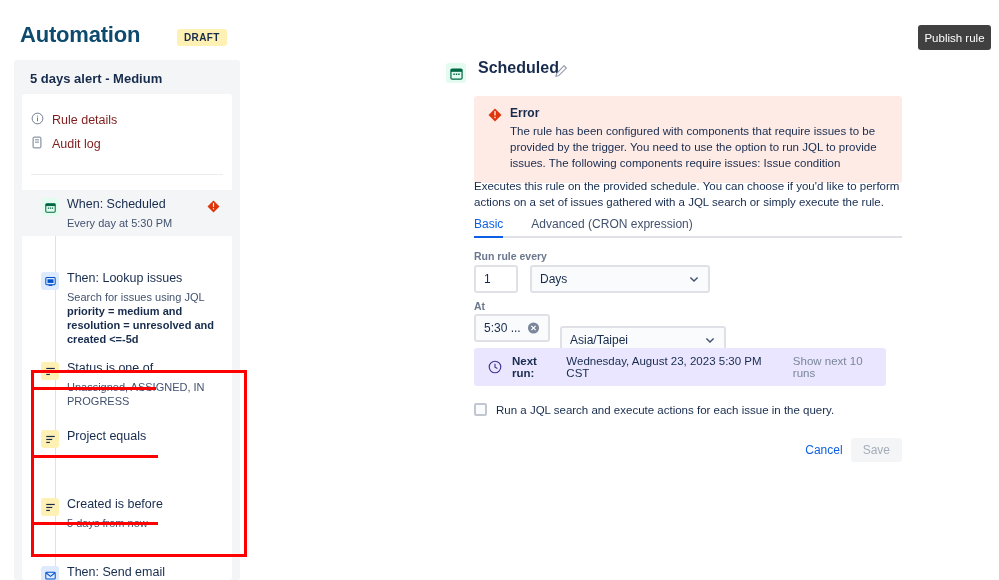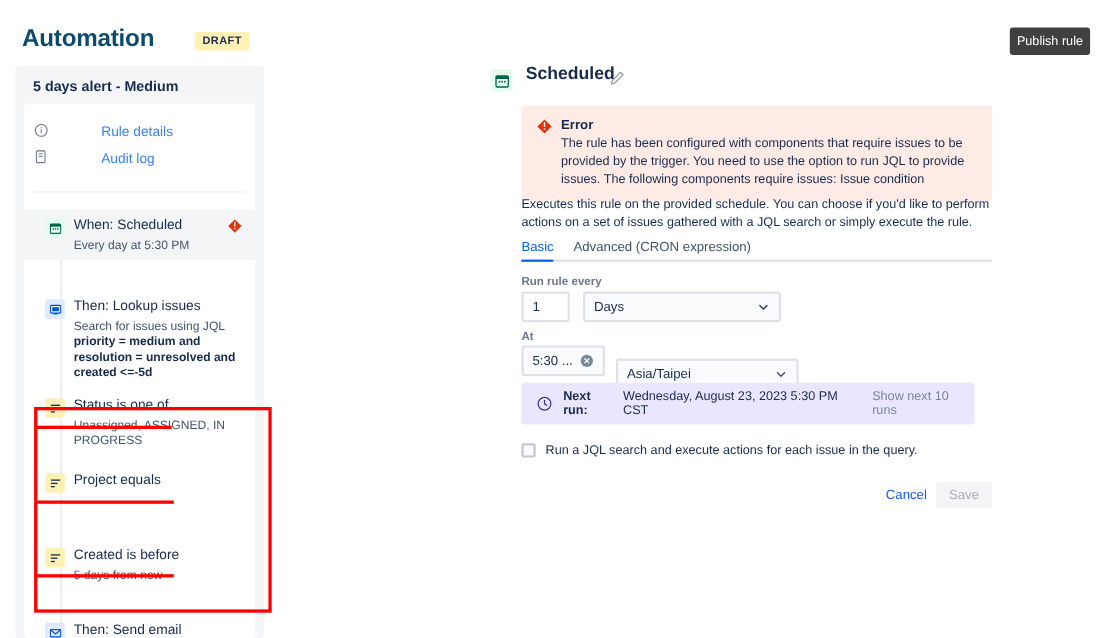--- a/index.html
+++ b/index.html
@@ -49,21 +49,21 @@
     position: absolute; left: 8px; top: 34px;
     width: 210px; height: 486px;
     background: #FFFFFF;
     border-radius: 3px;
   }
   .nav-row {
     position: absolute; left: 0; width: 210px; height: 24px;
     display: flex; align-items: center; cursor: pointer;
   }
   .nav-row .ico { width: 30px; text-align: center; color: #6B778C; font-size: 12px; }
-  .nav-row .lbl { font-size: 12.5px; color: #3b82f6; margin-left: 40px; }
+  .nav-row .lbl { font-size: 12.5px; color: #7f1d1d; }
   .nav-divider {
     position: absolute; left: 9px; top: 80px; width: 192px;
     height: 1px; background: #EBECF0;
   }
 
   
   .trunk {
     position: absolute; left: 33px; top: 108px;
     width: 1px; height: 412px; background: #DFE1E6;
   }
@@ -141,21 +141,21 @@
   .error-body { font-size: 11.5px; line-height: 16px; color: #172B4D; }
 
   .describe {
     position: absolute; left: 28px; top: 120px;
     width: 430px; font-size: 11.5px; line-height: 16px; color: #172B4D;
   }
 
   .tabs {
     position: absolute; left: 28px; top: 157px; width: 428px;
     border-bottom: 2px solid #DFE1E6;
-    display: flex; gap: 18px; align-items: flex-end; height: 23px;
+    display: flex; gap: 28px; align-items: flex-end; height: 23px;
   }
   .tab {
     font-size: 12px; color: #42526E; cursor: pointer;
     padding-bottom: 5px; position: relative;
   }
   .tab.active { color: #0C5FE4; font-weight: 500; }
   .tab.active::after {
     content: ""; position: absolute; left: 0; right: 0; bottom: -2px;
     height: 2px; background: #0C5FE4;
   }

